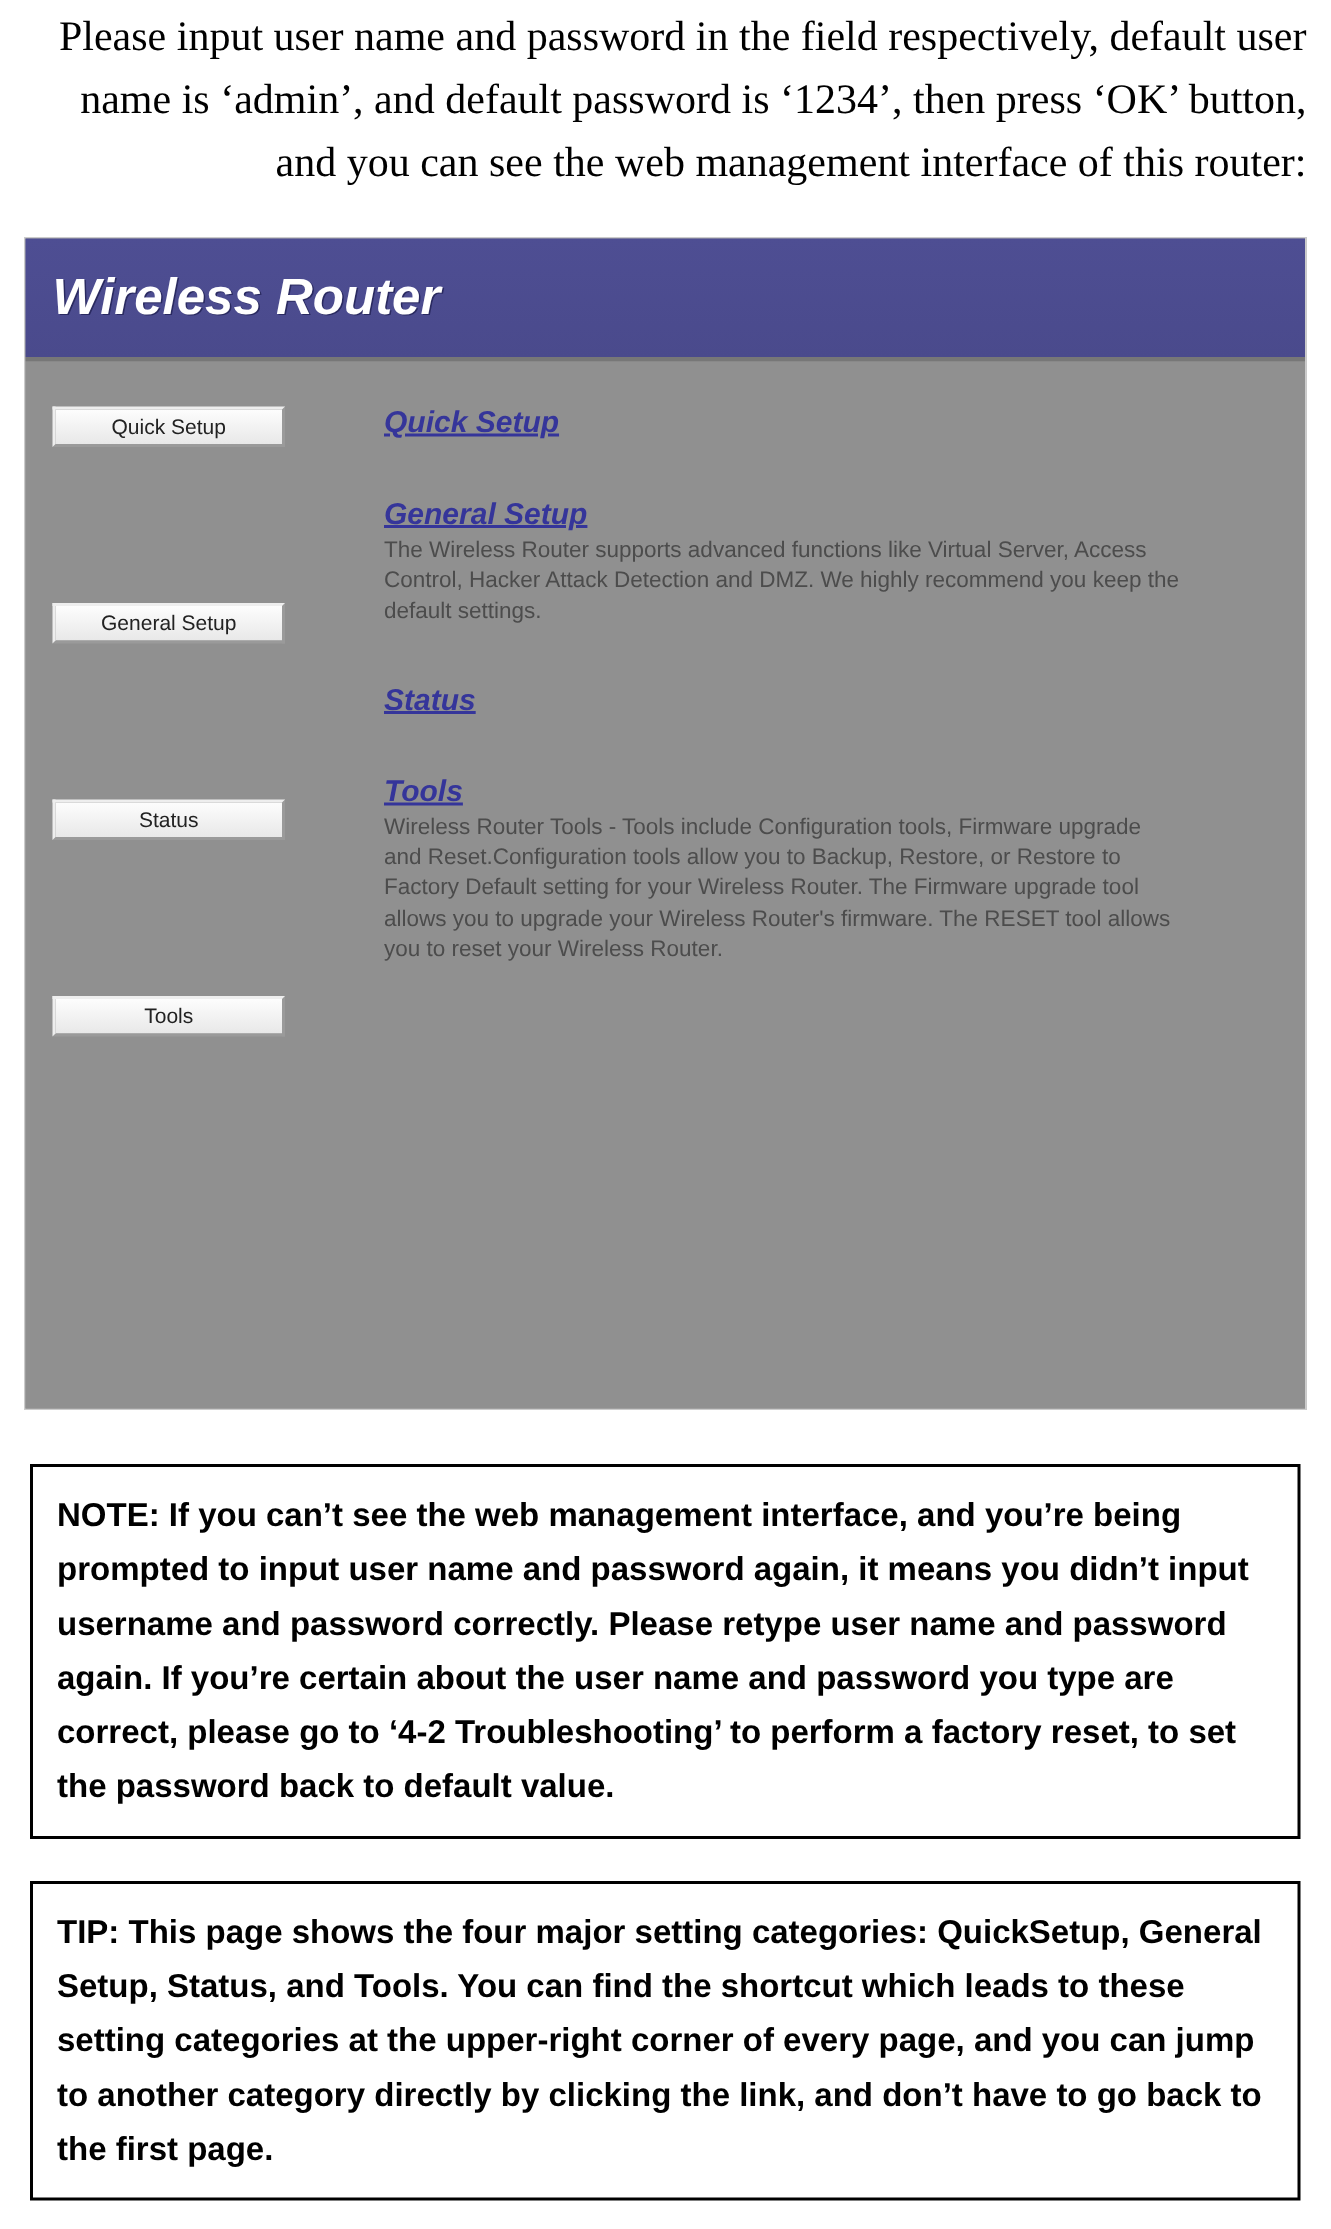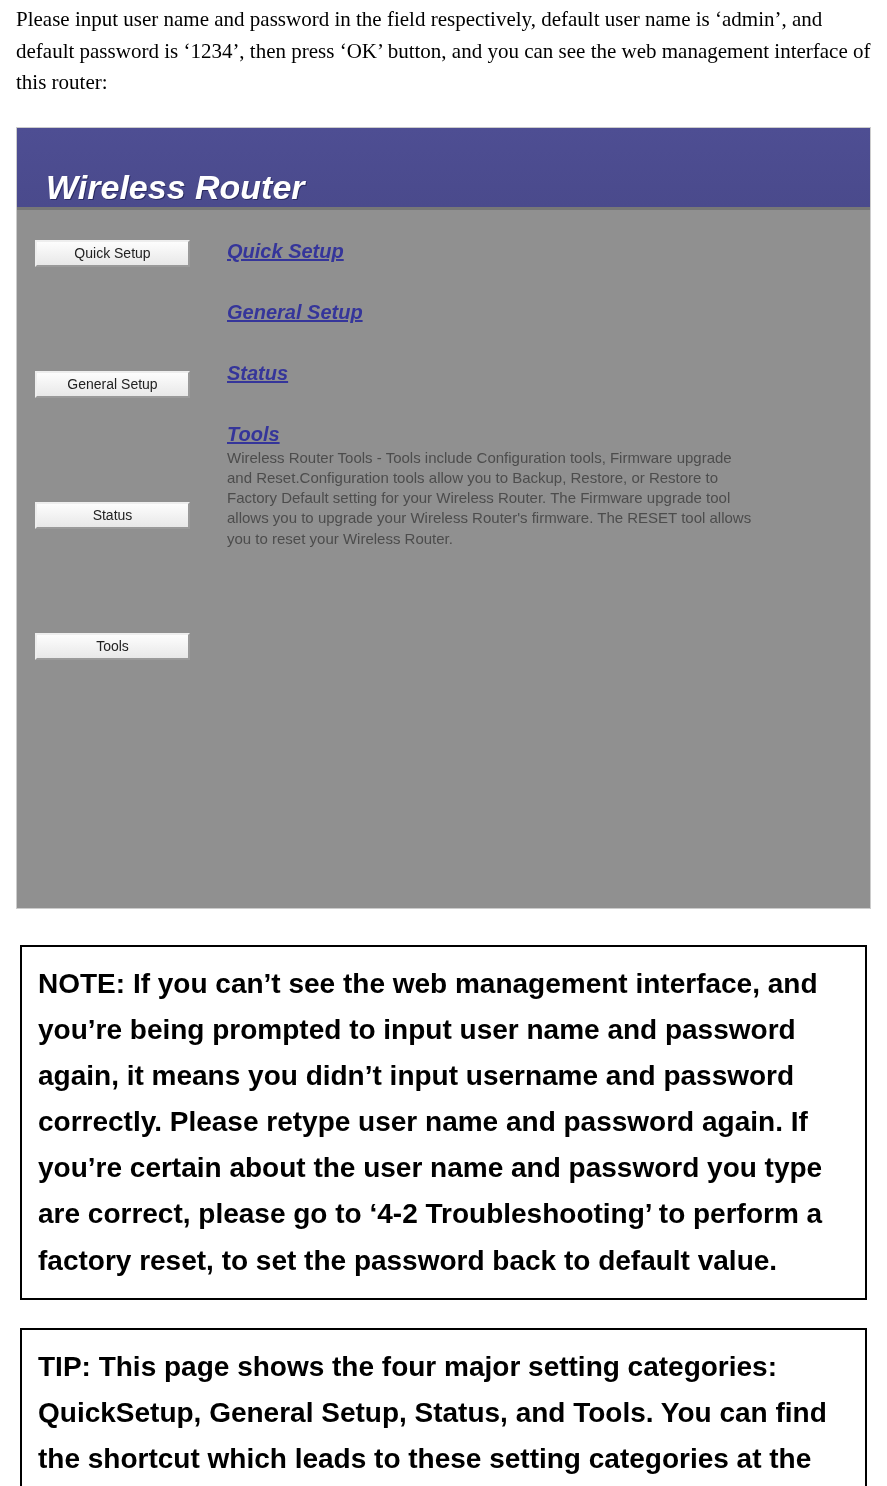--- a/index.html
+++ b/index.html
@@ -5,51 +5,53 @@
   * { box-sizing: border-box; margin: 0; padding: 0; }
   body {
     font-family: "Times New Roman", Times, serif;
     background: #ffffff;
     width: 887px;
     margin: 0 auto;
     padding: 0 16px;
     color: #000;
   }
   .intro {
-    font-size: 21px;
+    font-size: 28px;
     line-height: 1.5;
     margin-top: 4px;
     margin-bottom: 28px;
+    text-align: right;
   }
   .screenshot {
     width: 855px;
     margin: 0 auto 36px auto;
     background: #8f8f8f;
     border: 1px solid #ccc;
   }
   .titlebar {
     height: 82px;
     background: linear-gradient(#4e4e93, #4a4a8c);
     display: flex;
-    align-items: flex-end;
-    padding-left: 29px;
+    align-items: center;
+    padding-left: 18px;
     border-bottom: 3px solid #777;
   }
   .titlebar .title {
     color: #fff;
     font-family: Arial, Helvetica, sans-serif;
     font-size: 34px;
     font-style: italic;
     font-weight: bold;
     text-shadow: 1px 1px 0 #2a2a60;
   }
   .router-body {
     display: flex;
     background: #909090;
     height: 698px;
+    gap: 29px;
   }
   .sidebar {
     width: 210px;
     padding: 30px 14px 0 18px;
   }
   .sbtn {
     display: block;
     width: 155px;
     height: 27px;
     margin-bottom: 104px;
@@ -81,21 +83,21 @@
     font-size: 15px;
     line-height: 1.35;
     max-width: 530px;
   }
   .box {
     border: 2.5px solid #000;
     padding: 14px 16px 14px 16px;
     margin: 0 4px 28px 4px;
     font-family: Arial, Helvetica, sans-serif;
     font-weight: bold;
-    font-size: 28px;
+    font-size: 22px;
     line-height: 1.65;
     color: #000;
   }
 </style>
 </head>
 <body>
 
 <p class="intro">Please input user name and password in the field respectively, default user name is ‘admin’, and default password is ‘1234’, then press ‘OK’ button, and you can see the web management interface of this router:</p>
 
 <div class="screenshot">
@@ -108,20 +110,21 @@
       <button class="sbtn">General Setup</button>
       <button class="sbtn">Status</button>
       <button class="sbtn" style="margin-bottom:0;">Tools</button>
     </div>
     <div class="main">
       <div class="section">
         <h3>Quick Setup</h3>
       </div>
       <div class="section">
         <h3>General Setup</h3>
+        <p>The Wireless Router supports advanced functions like Virtual Server, Access Control, Hacker Attack Detection and DMZ. We highly recommend you keep the default settings.</p>
       </div>
       <div class="section">
         <h3>Status</h3>
       </div>
       <div class="section" style="margin-bottom:4px;">
         <h3>Tools</h3>
         <p>Wireless Router Tools - Tools include Configuration tools, Firmware upgrade and Reset.Configuration tools allow you to Backup, Restore, or Restore to Factory Default setting for your Wireless Router. The Firmware upgrade tool allows you to upgrade your Wireless Router's firmware. The RESET tool allows you to reset your Wireless Router.</p>
       </div>
     </div>
   </div>

